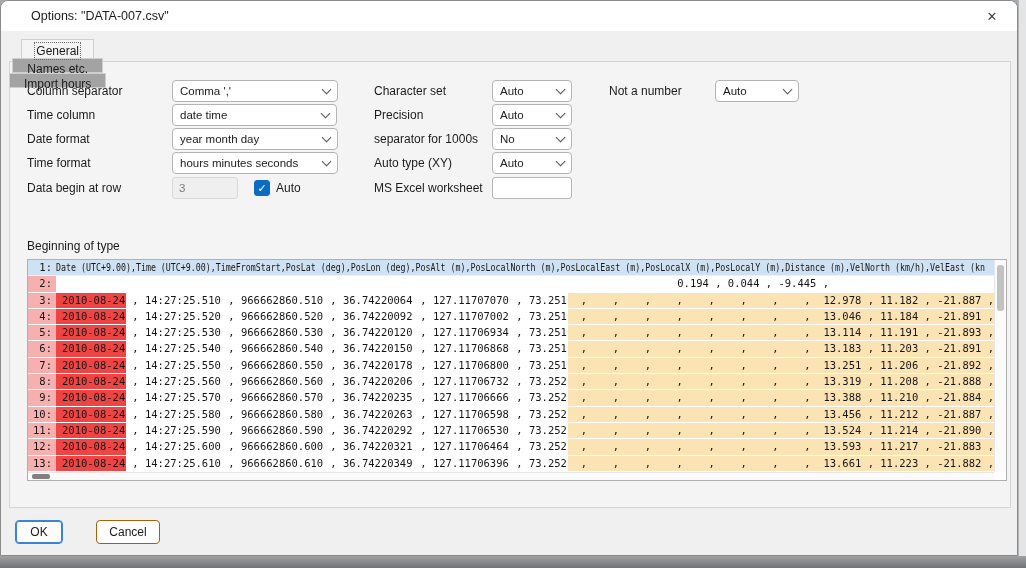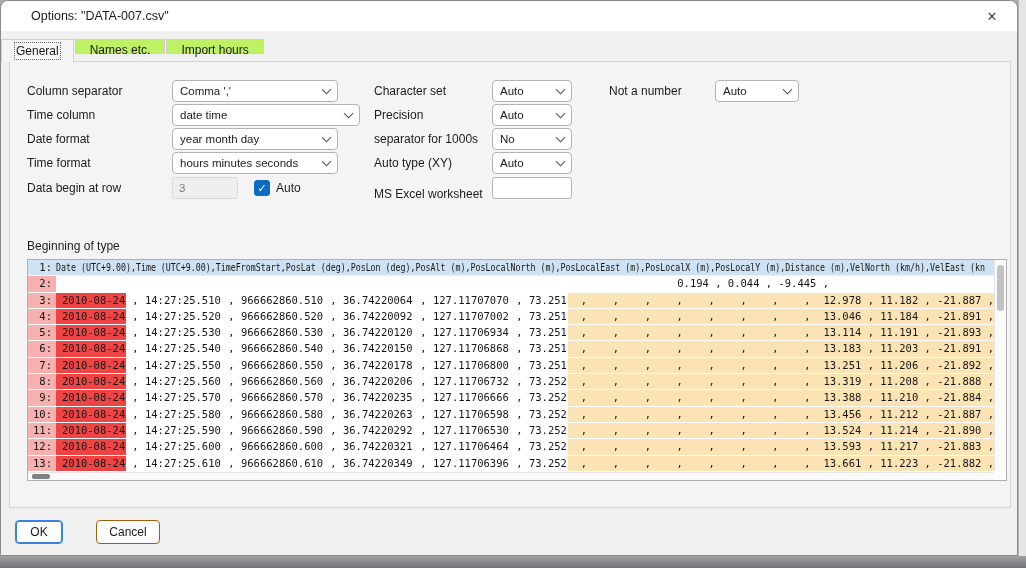--- a/index.html
+++ b/index.html
@@ -13,22 +13,22 @@
 
   .dialog { position:absolute; left:0; top:0; width:1018px; height:556px;
             background:#f0f0f0; border:1px solid #8a8a8a; border-radius:8px 8px 0 0; overflow:hidden; }
 
   .titlebar { position:absolute; left:0; top:0; width:100%; height:30px; background:#ffffff;
               display:flex; align-items:center; padding-left:30px; }
   .title { font-size:12.5px; color:#1b1b1b; }
   .close-btn { position:absolute; right:4px; top:0; width:42px; height:30px; display:flex;
                align-items:center; justify-content:center; font-size:13px; color:#444; cursor:default; }
 
-  .tabs { position:absolute; left:0; top:38px; display:flex; align-items:flex-start; height:23px; z-index:3; }
-  .tab { font-size:12px; color:#1b1b1b; background:#bef264; border:1px solid #cfcfcf;
+  .tabs { position:absolute; left:8px; top:38px; display:flex; align-items:center; height:23px; z-index:3;flex-direction:column; }
+  .tab { font-size:12px; color:#1b1b1b; background:#a3a3a3; border:1px solid #cfcfcf;
          height:15px; padding:3px 14px 0 14px; margin-right:1px; }
   .tab.active { background:#f4f4f4; height:23px; padding-top:4px; border-bottom:none; position:relative; z-index:4; }
   .tab.active .tab-label { outline:1px dotted #6b6b6b; outline-offset:1px; }
 
   .tabpage { position:absolute; left:8px; top:60px; width:1002px; height:447px;
              background:#f4f4f4; border:1px solid #d5d5d5; z-index:2; }
 
   .flabel { position:absolute; font-size:12px; color:#1b1b1b; height:22px; line-height:22px; white-space:nowrap; }
 
   .combo { position:absolute; height:22px; background:#fff; border:1px solid #b4b4b4; border-radius:4px;
@@ -108,21 +108,21 @@
 
   <div class="tabpage">
 
     <span class="flabel" style="left:17px; top:18px;">Column separator</span>
     <div class="combo" style="left:162px; top:18px; width:166px;">
       <span class="val">Comma ','</span>
       <span class="chev"></span>
     </div>
 
     <span class="flabel" style="left:17px; top:42px;">Time column</span>
-    <div class="combo" style="left:162px; top:42px; width:188px;">
+    <div class="combo" style="left:162px; top:42px; width:165px;">
       <span class="val">date time</span>
       <span class="chev"></span>
     </div>
 
     <span class="flabel" style="left:17px; top:66px;">Date format</span>
     <div class="combo" style="left:162px; top:66px; width:166px;">
       <span class="val">year month day</span>
       <span class="chev"></span>
     </div>
 
@@ -156,21 +156,21 @@
       <span class="val">No</span>
       <span class="chev"></span>
     </div>
 
     <span class="flabel" style="left:364px; top:90px;">Auto type (XY)</span>
     <div class="combo" style="left:482px; top:90px; width:80px;">
       <span class="val">Auto</span>
       <span class="chev"></span>
     </div>
 
-    <span class="flabel" style="left:364px; top:121px;">MS Excel worksheet</span>
+    <span class="flabel" style="left:364px; top:115px;">MS Excel worksheet</span>
     <input class="textbox" style="left: 482px; top: 115px; width: 80px;" value="">
 
     <span class="flabel" style="left:599px; top:18px;">Not a number</span>
     <div class="combo" style="left:705px; top:18px; width:84px;">
       <span class="val">Auto</span>
       <span class="chev"></span>
     </div>
 
     <span class="preview-label">Beginning of type</span>
     <div class="preview">

